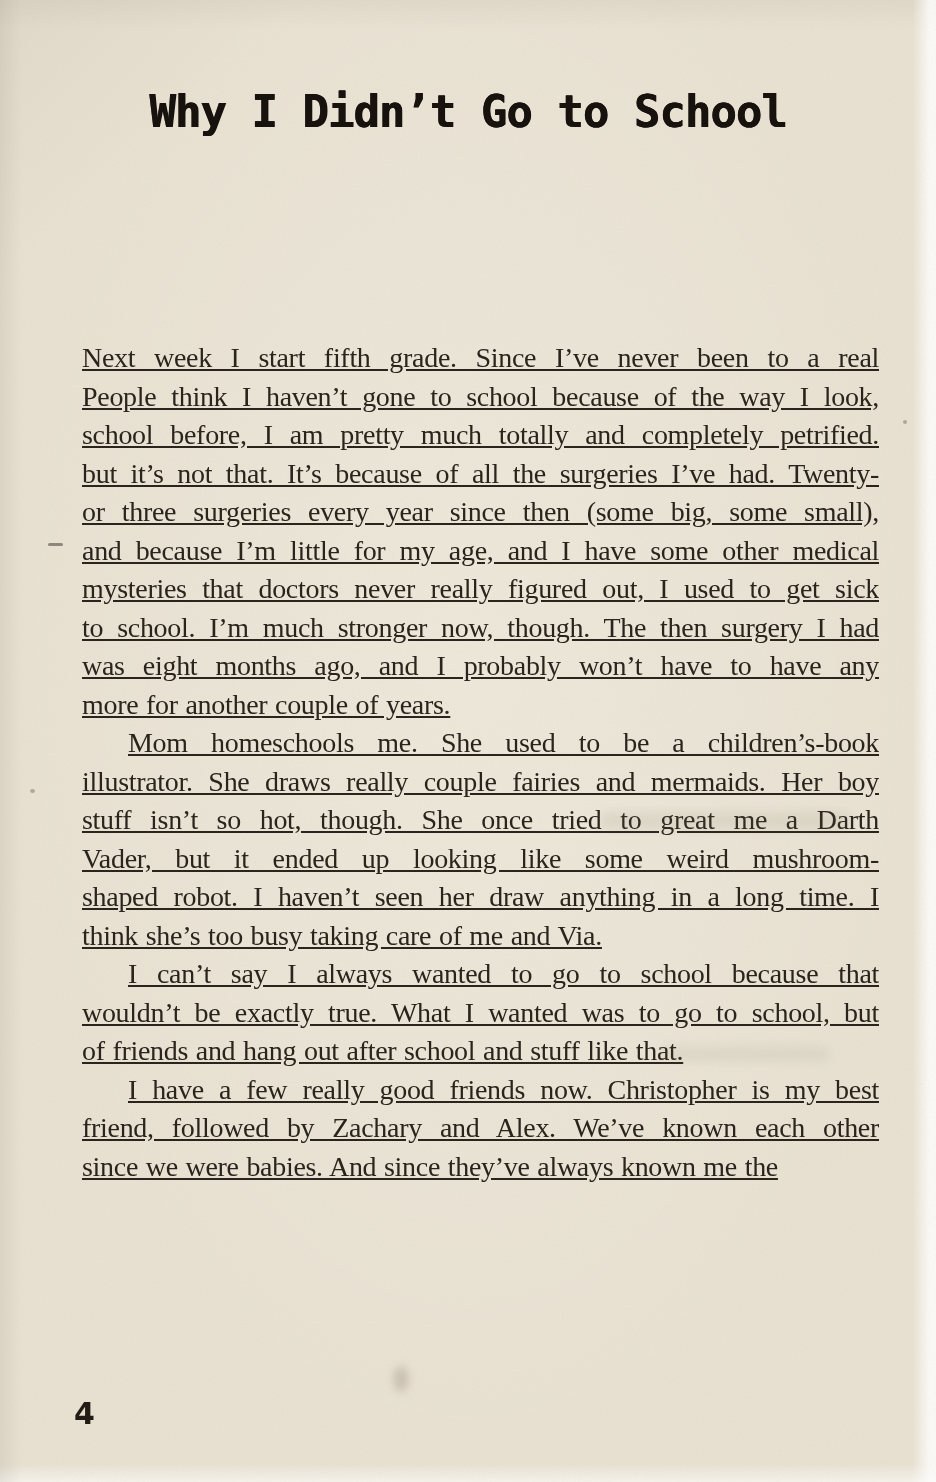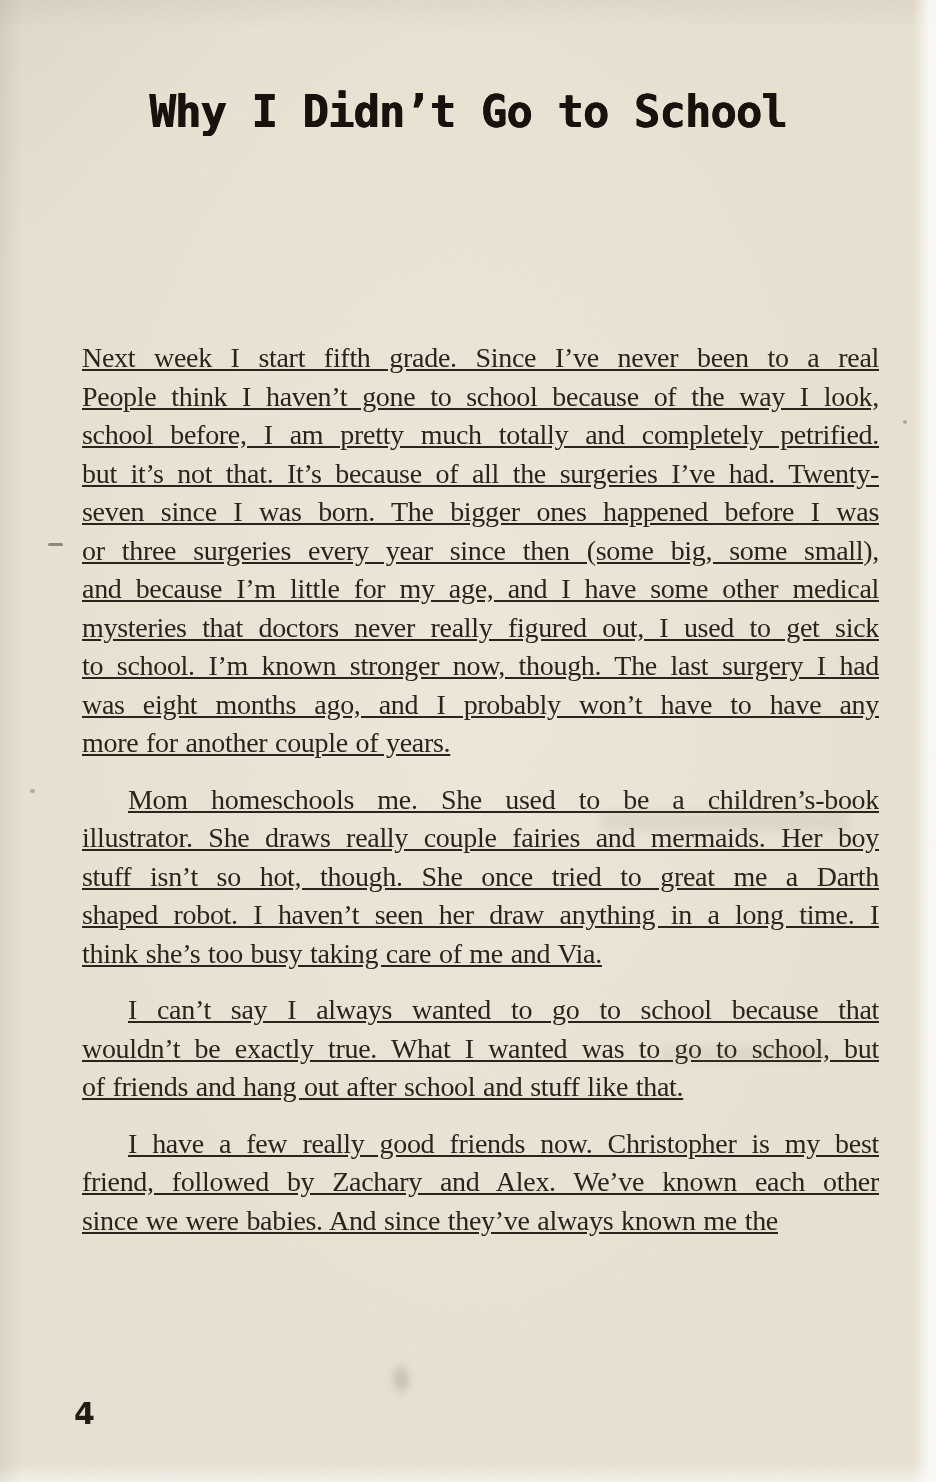--- a/index.html
+++ b/index.html
@@ -61,21 +61,20 @@
     text-align: justify;
     text-align-last: justify;
     overflow: hidden;
     white-space: nowrap;
   }
   .line.last {
     text-align-last: left;
   }
   .line.indent {
     text-indent: 46px;
-    margin-top: 18px;
   }
   .page-number {
     position: absolute;
     left: 74px;
     top: 1396px;
     font-family: "DejaVu Sans", sans-serif;
     font-weight: bold;
     font-size: 30px;
     color: #221c15;
   }
@@ -122,30 +121,30 @@
     <rect width="100%" height="100%" filter="url(#paperNoise)"></rect>
   </svg>
 
   <div class="chapter-title">Why I Didn’t Go to School</div>
 
   <div class="body-text">
       <div class="line">Next week I start fifth grade. Since I’ve never been to a real</div>
       <div class="line">People think I haven’t gone to school because of the way I look,</div>
       <div class="line">school before, I am pretty much totally and completely petrified.</div>
       <div class="line">but it’s not that. It’s because of all the surgeries I’ve had. Twenty-</div>
-      <div class="line">seven since I was born. The bigger ones happened before I was</div>
       <div class="line">or three surgeries every year since then (some big, some small),</div>
       <div class="line">and because I’m little for my age, and I have some other medical</div>
       <div class="line">mysteries that doctors never really figured out, I used to get sick</div>
-      <div class="line">to school. I’m known stronger now, though. The last surgery I had</div>
+      <div class="line">to school. I’m much stronger now, though. The then surgery I had</div>
       <div class="line">was eight months ago, and I probably won’t have to have any</div>
       <div class="line last">more for another couple of years.</div>
       <div class="line indent">Mom homeschools me. She used to be a children’s-book</div>
       <div class="line">illustrator. She draws really couple fairies and mermaids. Her boy</div>
       <div class="line">stuff isn’t so hot, though. She once tried to great me a Darth</div>
+      <div class="line">Vader, but it ended up looking like some weird mushroom-</div>
       <div class="line">shaped robot. I haven’t seen her draw anything in a long time. I</div>
       <div class="line last">think she’s too busy taking care of me and Via.</div>
       <div class="line indent">I can’t say I always wanted to go to school because that</div>
       <div class="line">wouldn’t be exactly true. What I wanted was to go to school, but</div>
       <div class="line last">of friends and hang out after school and stuff like that.</div>
       <div class="line indent">I have a few really good friends now. Christopher is my best</div>
       <div class="line">friend, followed by Zachary and Alex. We’ve known each other</div>
       <div class="line last">since we were babies. And since they’ve always known me the</div>
     </div>
 

